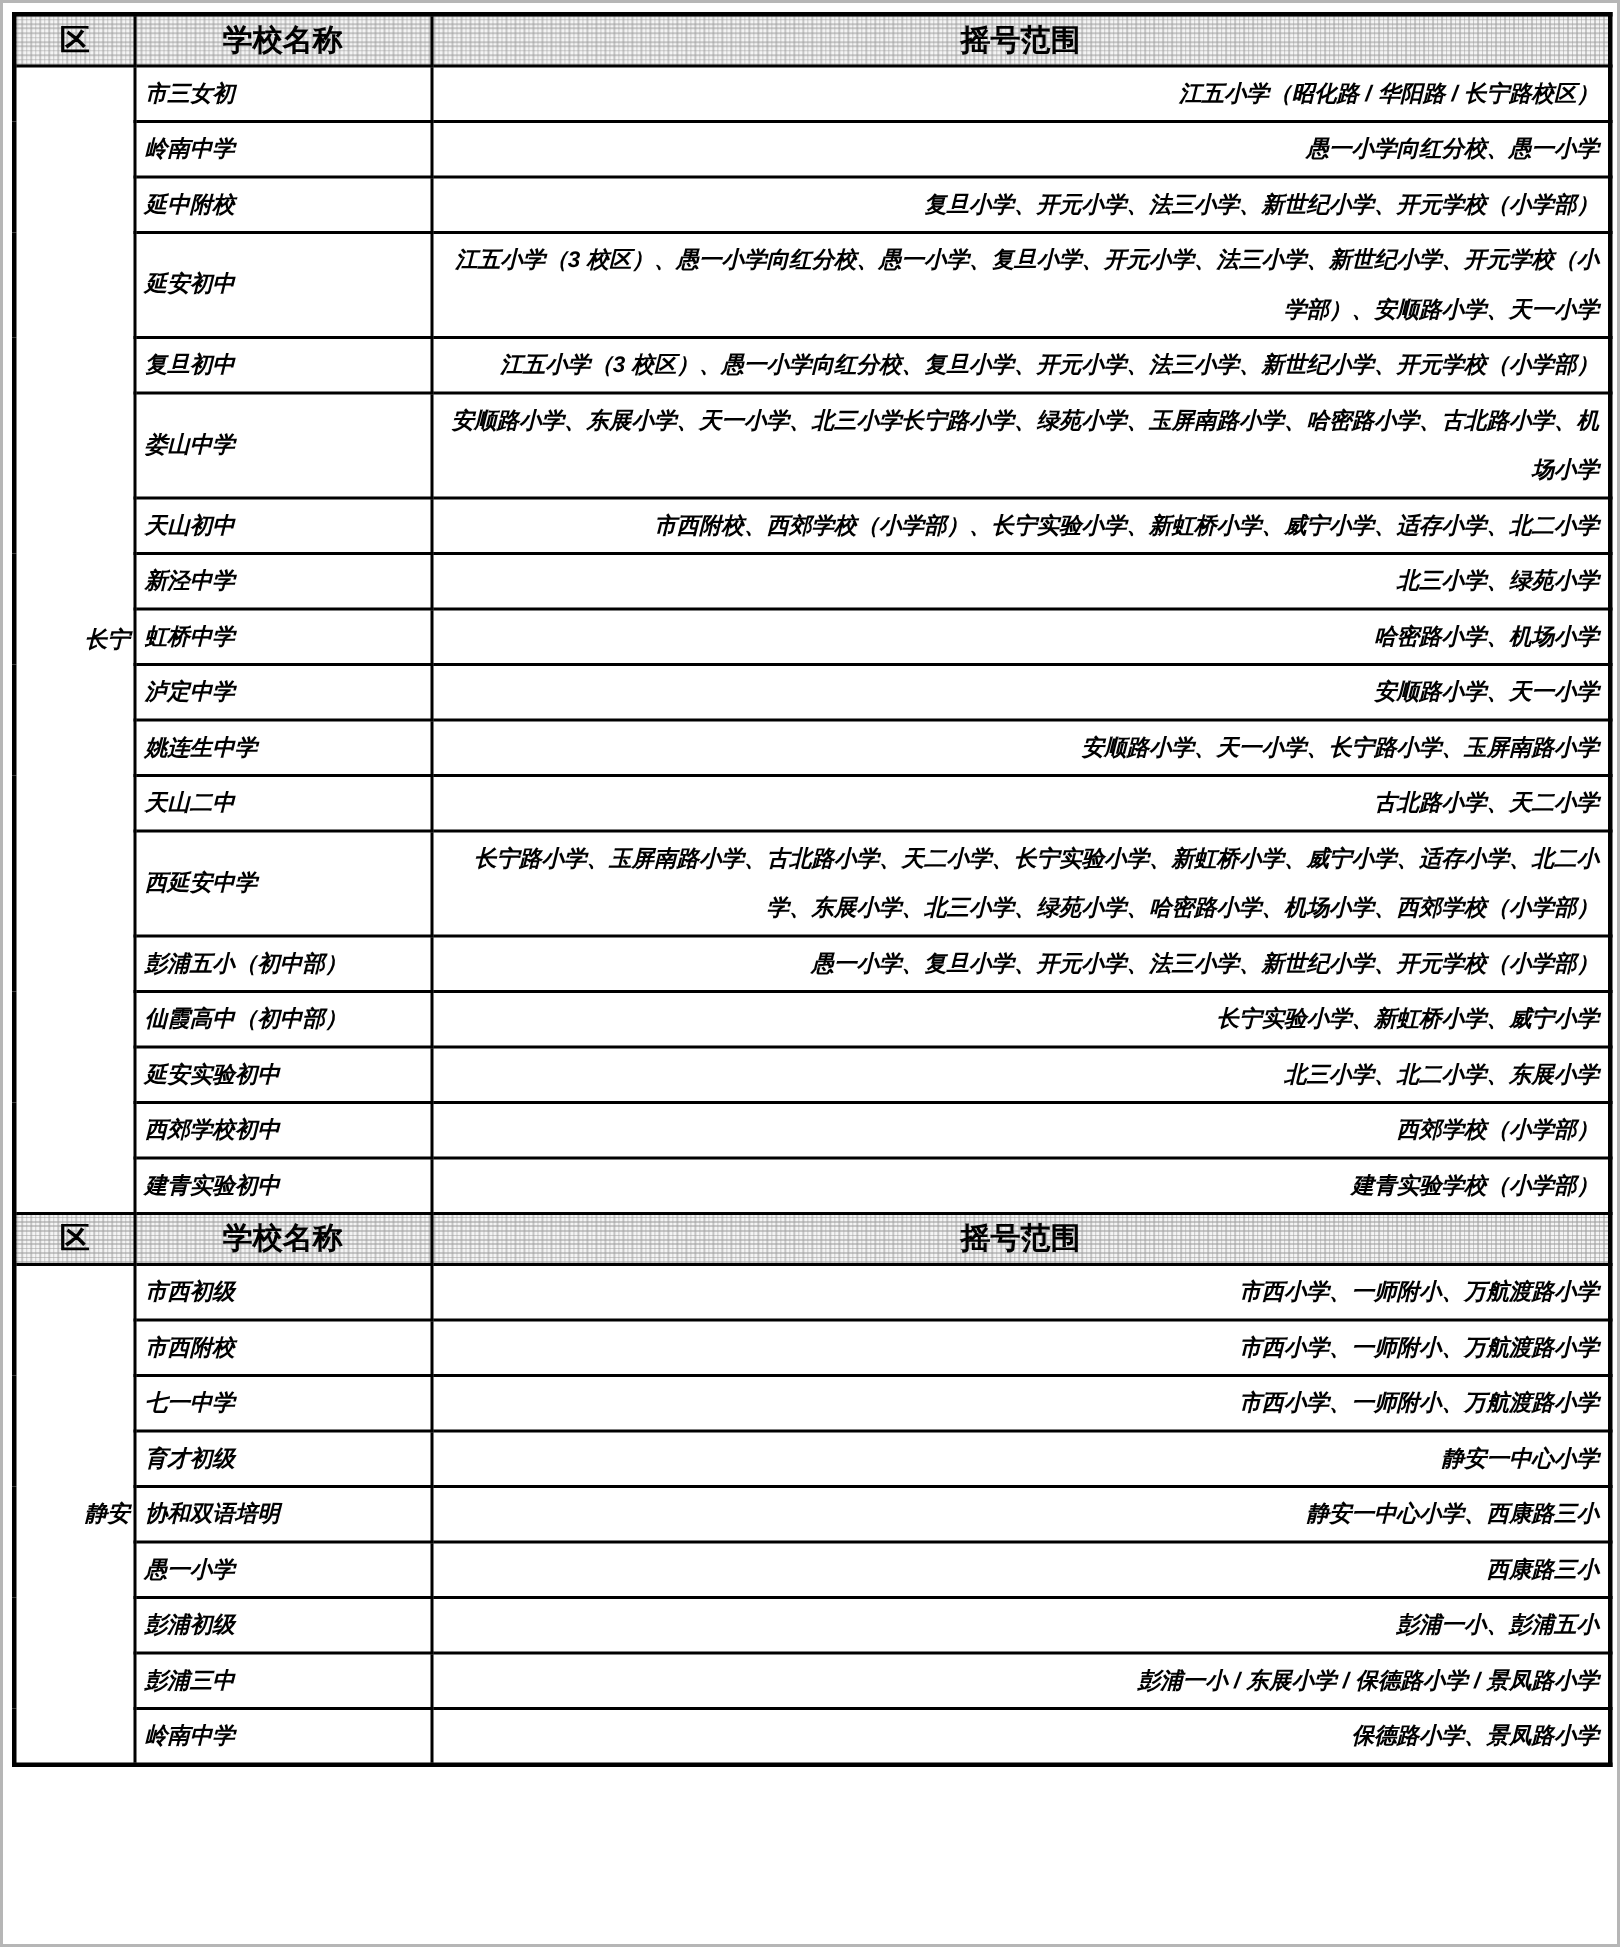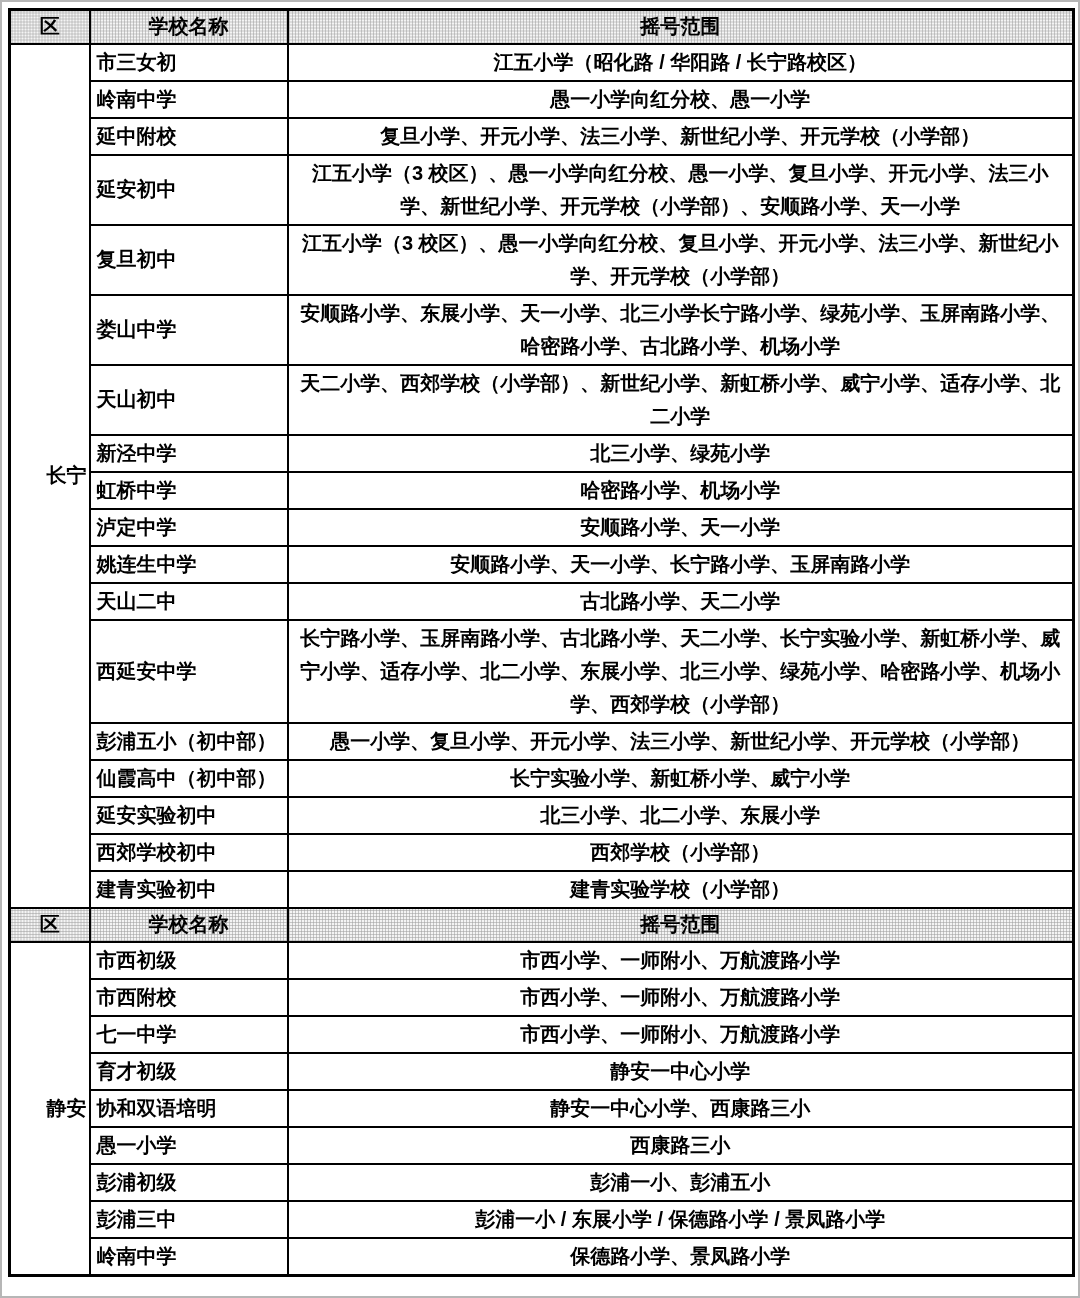--- a/index.html
+++ b/index.html
@@ -33,38 +33,39 @@
     font-size: 20px;
     font-weight: 700;
     text-align: center;
     vertical-align: middle;
     background-color: #f4f4f4;
     background-image:
       repeating-linear-gradient(0deg, rgba(160,160,160,0.55) 0 1px, transparent 1px 3px),
       repeating-linear-gradient(90deg, rgba(160,160,160,0.55) 0 1px, transparent 1px 3px);
   }
   td {
-    font-size: 20px;
+    font-size: 15px;
     font-weight: 600;
     line-height: 33px;
     padding: 1px 6px;
     vertical-align: middle;
     background: #ffffff;
+    font-style: italic;
   }
   td.district {
     text-align: right;
     padding: 1px 2px;
   }
   td.school {
     text-align: left;
     white-space: nowrap;
     overflow: hidden;
   }
   td.range {
-    text-align: center;
+    text-align: right;
   }
 </style>
 </head>
 <body>
 
 <div class="frame">
   <table class="lottery" id="lottery-table">
     <colgroup>
       <col style="width:80px">
       <col style="width:198px">
@@ -96,21 +97,21 @@
         <tr>
           <td class="school">复旦初中</td>
           <td class="range">江五小学（3 校区）、愚一小学向红分校、复旦小学、开元小学、法三小学、新世纪小学、开元学校（小学部）</td>
         </tr>
         <tr>
           <td class="school">娄山中学</td>
           <td class="range">安顺路小学、东展小学、天一小学、北三小学长宁路小学、绿苑小学、玉屏南路小学、哈密路小学、古北路小学、机场小学</td>
         </tr>
         <tr>
           <td class="school">天山初中</td>
-          <td class="range">天二小学、西郊学校（小学部）、新世纪小学、新虹桥小学、威宁小学、适存小学、北二小学</td>
+          <td class="range">市西附校、西郊学校（小学部）、长宁实验小学、新虹桥小学、威宁小学、适存小学、北二小学</td>
         </tr>
         <tr>
           <td class="school">新泾中学</td>
           <td class="range">北三小学、绿苑小学</td>
         </tr>
         <tr>
           <td class="school">虹桥中学</td>
           <td class="range">哈密路小学、机场小学</td>
         </tr>
         <tr>

